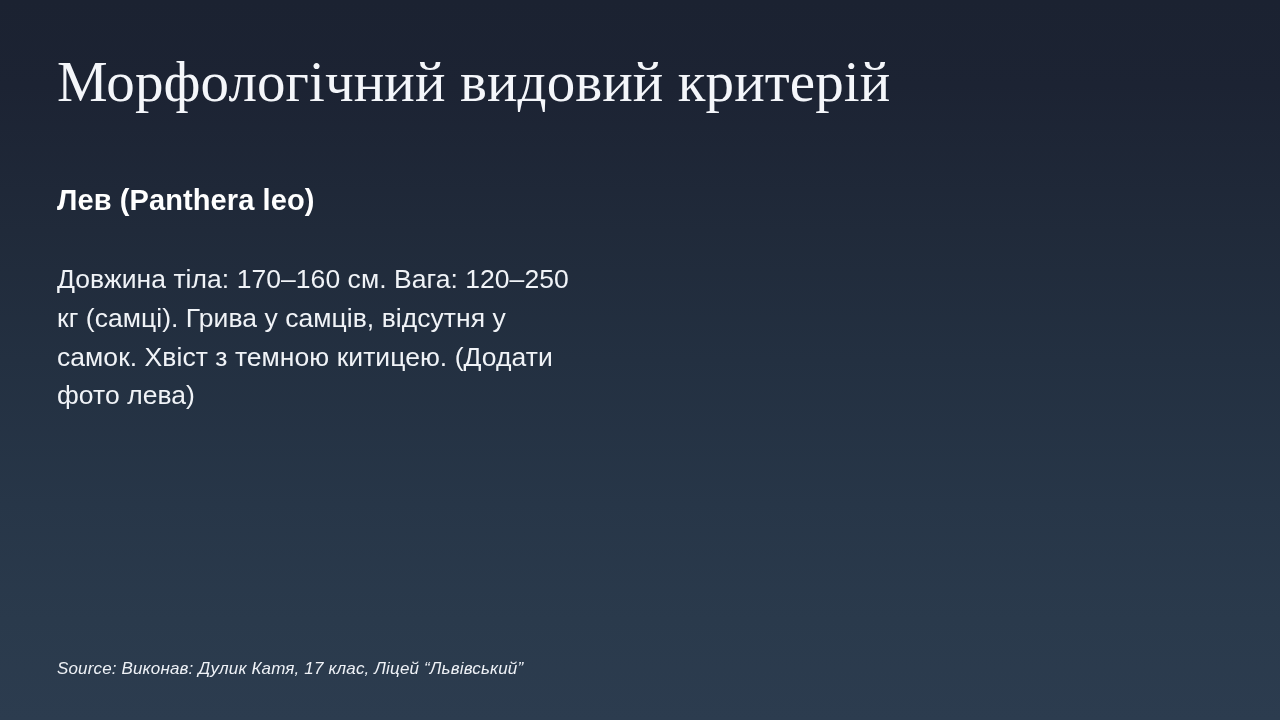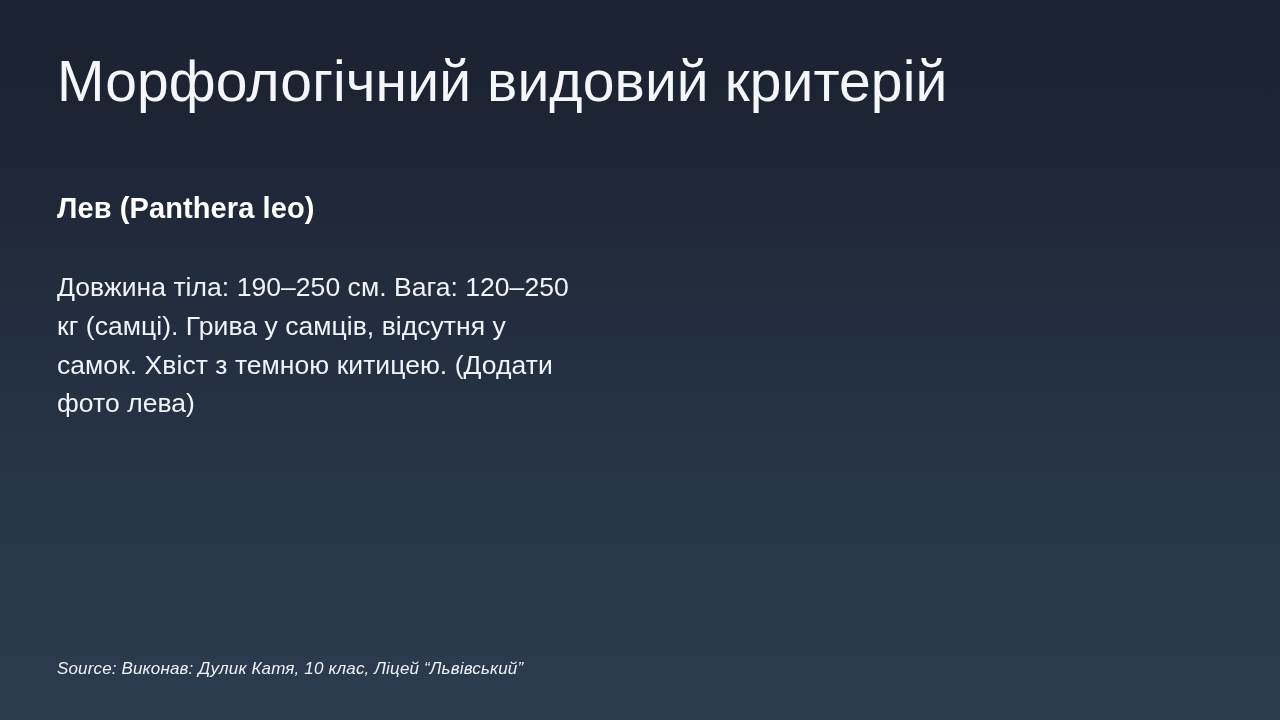--- a/index.html
+++ b/index.html
@@ -38,27 +38,28 @@
     left: 57px;
     top: 50px;
     width: 1160px;
     margin: 0;
     font-size: 57px;
     font-weight: 300;
     line-height: 1.12;
     letter-spacing: 0.1px;
     color: #f4f6fa;
     white-space: nowrap;
+    font-family: Liberation Serif, serif;
   }
 
   
   .columns {
     position: absolute;
     left: 57px;
-    top: 190px;
+    top: 182px;
     width: 1166px;
     display: flex;
     flex-direction: row;
     align-items: flex-start;
     gap: 77px;
   }
 
   .column {
     width: 518px;
     flex: 0 0 518px;
@@ -101,23 +102,23 @@
 <body>
 
 <div class="slide">
 
   <h1 class="slide-title">Морфологічний видовий критерій</h1>
 
   <div class="columns">
 
     <div class="column">
       <h2 class="col-heading">Лев (Panthera leo)</h2>
-      <p class="col-body">Довжина тіла: 190–250 см. Вага: 120–250 кг (самці). Грива у самців, відсутня у самок. Хвіст з темною китицею. (Додати фото лева)</p>
+      <p class="col-body">Довжина тіла: 170–160 см. Вага: 120–250 кг (самці). Грива у самців, відсутня у самок. Хвіст з темною китицею. (Додати фото лева)</p>
     </div>
 
     <div class="column">
     </div>
 
   </div>
 
-  <p class="source-note">Source: Виконав: Дулик Катя, 10 клас, Ліцей “Львівський”</p>
+  <p class="source-note">Source: Виконав: Дулик Катя, 17 клас, Ліцей “Львівський”</p>
 
 </div>
 
 </body></html>

